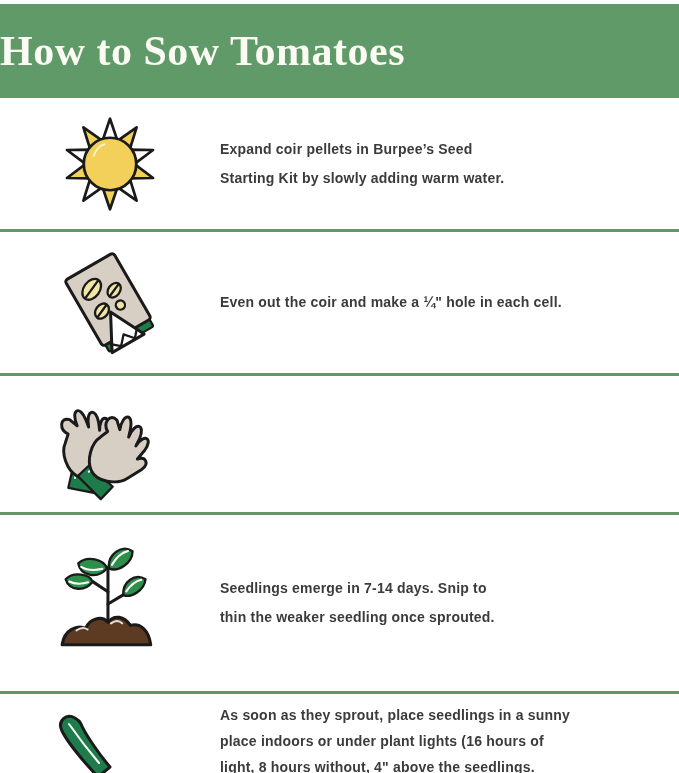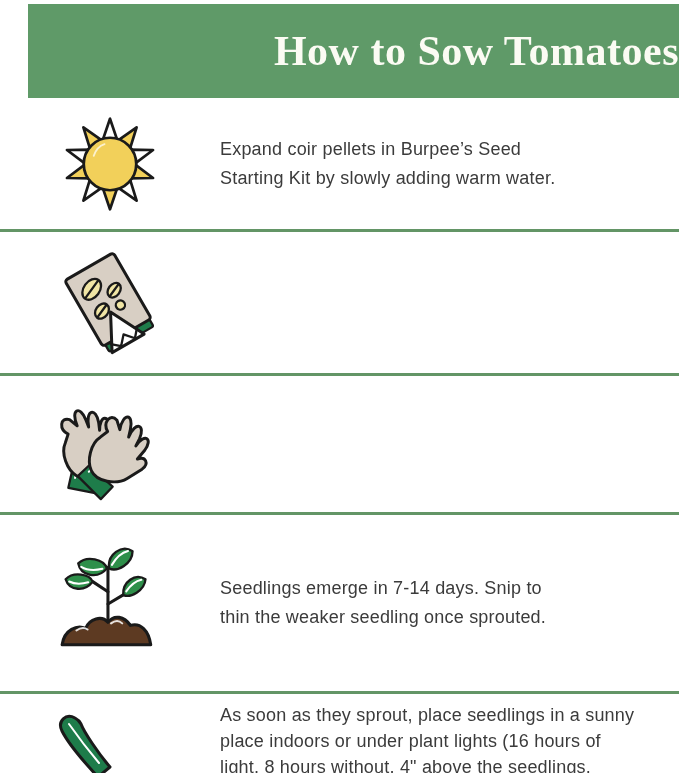--- a/index.html
+++ b/index.html
@@ -6,31 +6,31 @@
     --header-green:#5f9a68; --divider-green:#639566; --title-text:#fbfbf3;
     --body-text:#3b3b3b; --sun-yellow:#f2d05a; --leaf-green:#2e8f4a;
     --soil-brown:#5d3a22; --tool-green:#1e7c4a; --packet-tan:#d8cfc4;
     --seed-yellow:#f0e5a5; --blade-gray:#b6babe; --outline-black:#1a1a1a;
   }
   *{margin:0;padding:0;box-sizing:border-box;}
   html,body{width:679px;height:773px;overflow:hidden;background:#ffffff;}
   body{font-family:"Liberation Sans", sans-serif;}
   .page{width:679px;height:773px;position:relative;background:#fff;}
   .header{margin-top:4px;height:94px;background:var(--header-green);
-    display:flex;align-items:center;justify-content:flex-end;margin-left:28px;}
+    display:flex;align-items:center;justify-content:flex-start;}
   .header h1{font-family:"Liberation Serif", serif;font-weight:700;
     font-size:42px;letter-spacing:.5px;color:var(--title-text);}
   .row{display:flex;align-items:center;width:100%;}
   .row-1{height:131px;} .row-2{height:141px;} .row-3{height:136px;}
   .row-4{height:176px;} .row-5{height:104px;align-items:flex-start;overflow:hidden;justify-content:space-between;}
   .divider{height:3px;background:var(--divider-green);width:100%;}
   .icon-cell{flex:0 0 220px;display:flex;align-items:center;justify-content:center;}
   .row-5 .icon-cell{margin-top:10px;}
-  .text-cell{flex:1;padding-right:22px;font-size:18px;line-height:29px;
-    color:var(--body-text);letter-spacing:.2px;white-space:pre-line;}
+  .text-cell{flex:1;padding-right:22px;font-size:14px;line-height:29px;
+    color:var(--body-text);letter-spacing:.2px;white-space:pre-line;font-weight:bold;}
   .row-5 .text-cell{margin-top:8px;line-height:26px;}
   
   .ol{stroke:var(--outline-black);stroke-width:3;stroke-linejoin:round;stroke-linecap:round;}
   .ol2{stroke:var(--outline-black);stroke-width:2.3;stroke-linejoin:round;stroke-linecap:round;}
   .f-white{fill:#ffffff;} .f-sun{fill:var(--sun-yellow);} .f-tan{fill:var(--packet-tan);}
   .f-seed{fill:var(--seed-yellow);} .f-green{fill:var(--tool-green);}
   .f-leaf{fill:var(--leaf-green);} .f-soil{fill:var(--soil-brown);}
   .f-blade{fill:var(--blade-gray);} .f-none{fill:none;}
   .vein{stroke:#ffffff;stroke-width:2;fill:none;stroke-linecap:round;}
 </style>
@@ -102,20 +102,21 @@
           <g transform="rotate(-24 45 57)">
             <ellipse class="f-seed ol2" cx="45" cy="57" rx="8.2" ry="6.2"></ellipse>
             <line class="ol2 f-none" x1="37.5" y1="57" x2="52.5" y2="57" stroke-width="2"></line>
           </g>
           <circle class="f-seed ol2" cx="64" cy="61" r="4.6"></circle>
           <polygon class="f-white ol" points="33,98 52,62 70,98"></polygon>
           <path class="f-none ol2" d="M36,90 L44,97 L52,88 L60,97 L66,90"></path>
         </g>
       </svg>
     </div>
+    <div class="text-cell">Even out the coir and make a ¼" hole in each cell.</div>
   </div>
   <div class="divider"></div>
 
   <div class="row row-3">
     <div class="icon-cell">
       <svg width="116" height="118" viewBox="0 0 116 120">
 
         <g transform="translate(2,-2) rotate(-14 35 60)">
           <polygon class="f-green ol2" points="10,86 40,98 33,114 3,100"></polygon>
           <line class="vein" x1="12" y1="92" x2="16" y2="84"></line>

